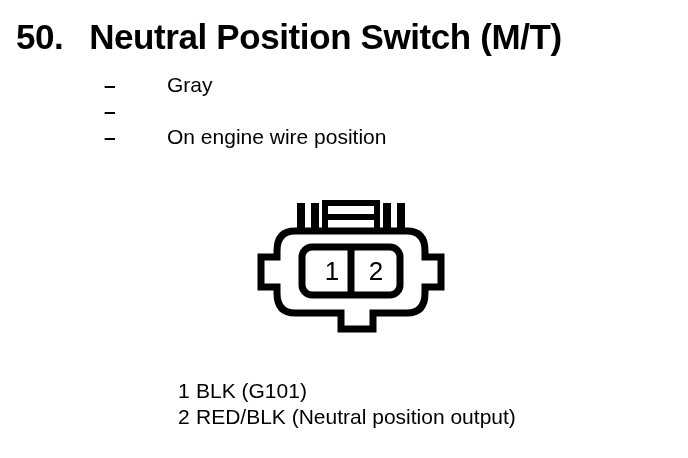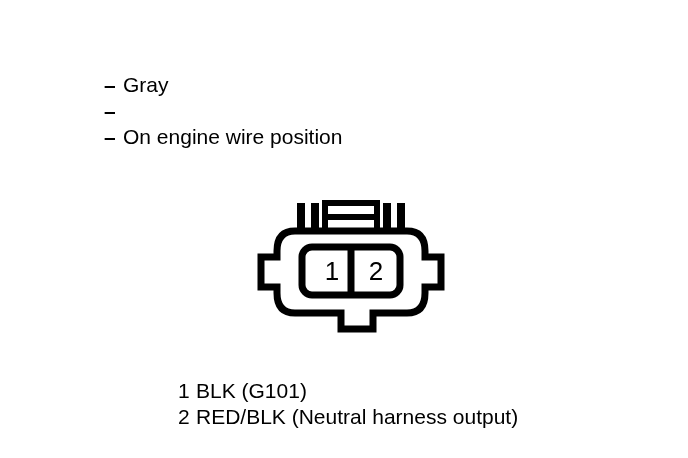--- a/index.html
+++ b/index.html
@@ -64,20 +64,21 @@
     white-space: pre;
   }
   .bullet-dash {
     width: 19px;
     flex: 0 0 19px;
     font-size: 21px;
     font-weight: bold;
   }
   .bullet-label {
     font-size: 21px;
+    margin-left: 44px;
   }
 
   
   .connector-wrap {
     position: absolute;
     left: 255px;
     top: 195px;
     width: 192px;
     height: 152px;
   }
@@ -115,20 +116,24 @@
   .legend-desc {
     font-size: 21px;
     text-align: center;
   }
 </style>
 </head>
 <body>
 
 <div id="page">
 
+  <div class="title-row">
+    <span class="title-number">50.</span>
+    <span class="title-text">Neutral Position Switch (M/T)</span>
+  </div>
 
   <div class="bullet-list">
 
     <div class="bullet-item">
       <span class="bullet-dash">–</span>
       <span class="bullet-label">Gray</span>
     </div>
 
     <div class="bullet-item">
       <span class="bullet-dash">–</span>
@@ -186,18 +191,18 @@
 
   <div class="pin-legend">
 
     <div class="legend-row">
       <span class="legend-num">1</span>
       <span class="legend-desc">BLK (G101)</span>
     </div>
 
     <div class="legend-row">
       <span class="legend-num">2</span>
-      <span class="legend-desc">RED/BLK (Neutral harness output)</span>
+      <span class="legend-desc">RED/BLK (Neutral position output)</span>
     </div>
 
   </div>
 
 </div>
 
 </body></html>

